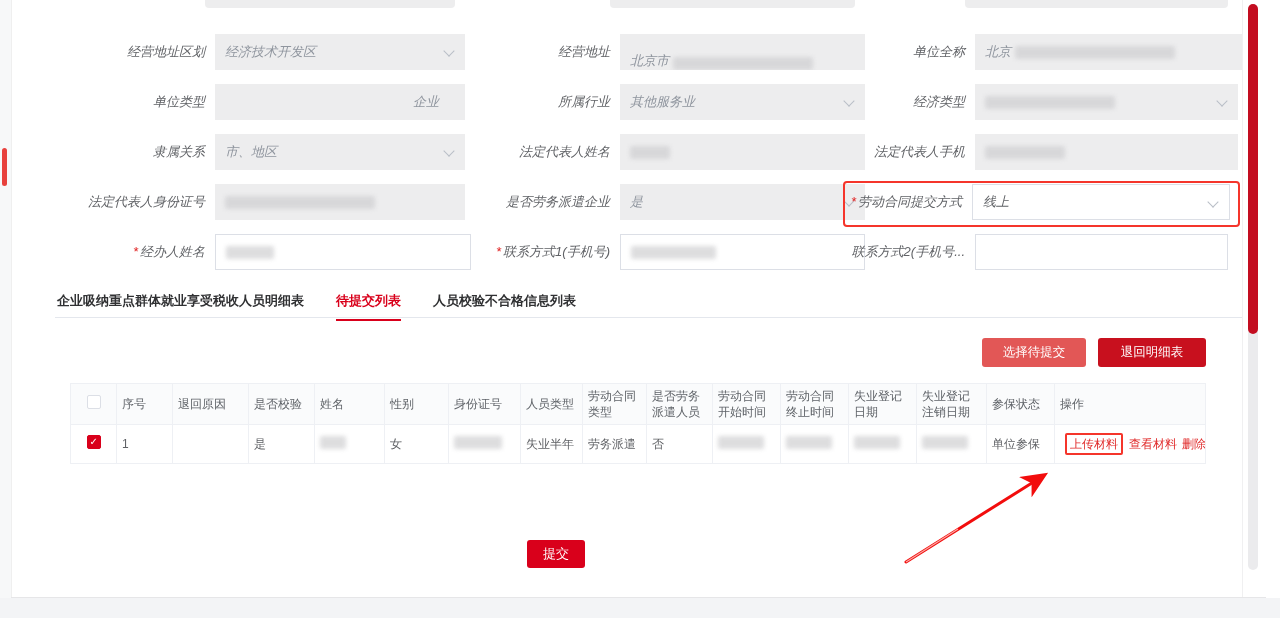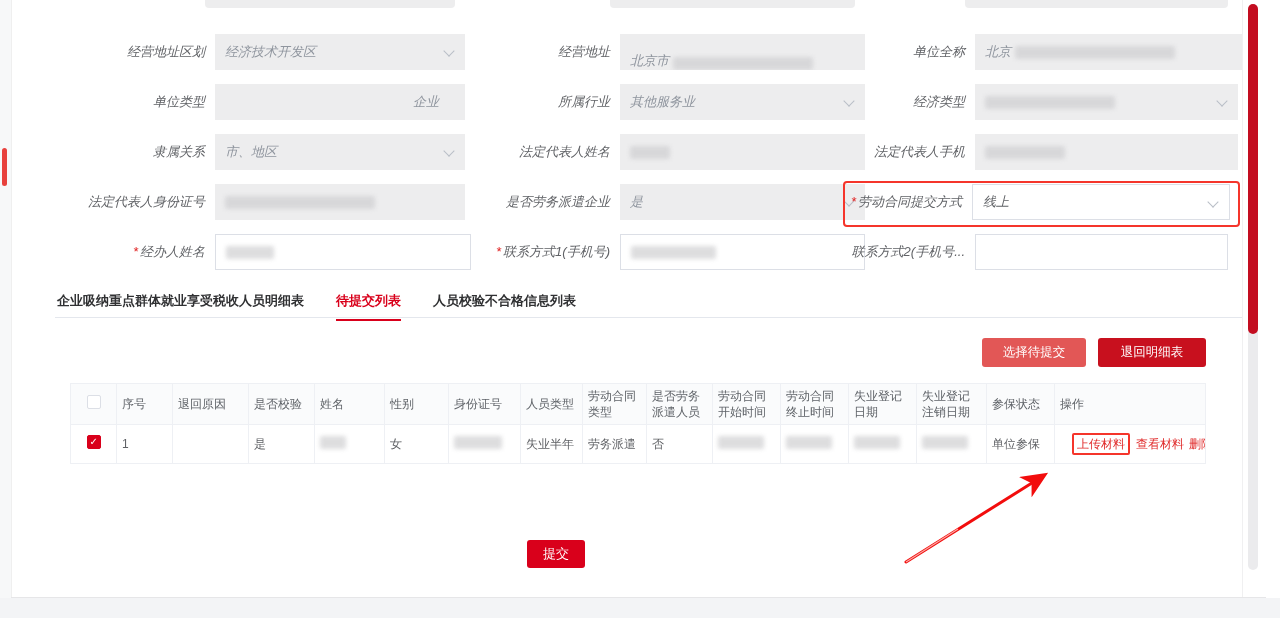--- a/index.html
+++ b/index.html
@@ -57,21 +57,21 @@
   th,td{border:1px solid #eef0f4;padding:4px 5px;vertical-align:middle;text-align:left;
         overflow:hidden;line-height:1.35;}
   thead th{background:#fafbfc;color:#5f6368;font-weight:500;height:32px;}
   tbody td{height:30px;background:#fff;}
   .cb{width:14px;height:14px;border:1px solid #dcdfe6;border-radius:2px;background:#fff;
       display:inline-block;box-sizing:border-box;}
   .cb.checked{background:#d9001b;border-color:#d9001b;position:relative;}
   .cb.checked::after{content:"✓";position:absolute;left:2px;top:-1px;color:#fff;font-size:10px;}
   .actions{white-space:nowrap;color:#e02a2a;}
   .alink{color:#e02a2a;cursor:pointer;text-decoration:none;}
-  .annbox{display:inline-block;border:2px solid #f5352b;border-radius:2px;padding:1px 3px;margin:-3px 1px -3px 12px;}
+  .annbox{display:inline-block;border:2px solid #f5352b;border-radius:2px;padding:1px 3px;margin:-3px 1px -3px 5px;}
   .gap{display:inline-block;width:5px;}
 </style>
 </head>
 <body>
 
 <div class="left-strip"></div>
 <div class="left-thumb"></div>
 <div class="card-right-border"></div>
 <div class="card-bottom-border"></div>
 <div class="bottom-strip"></div>

